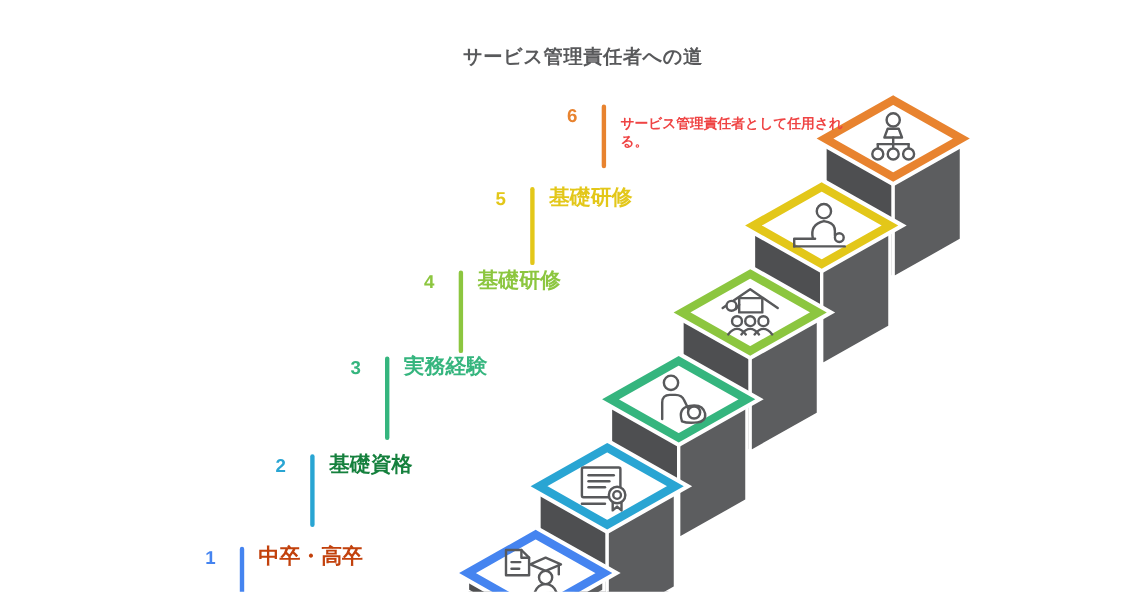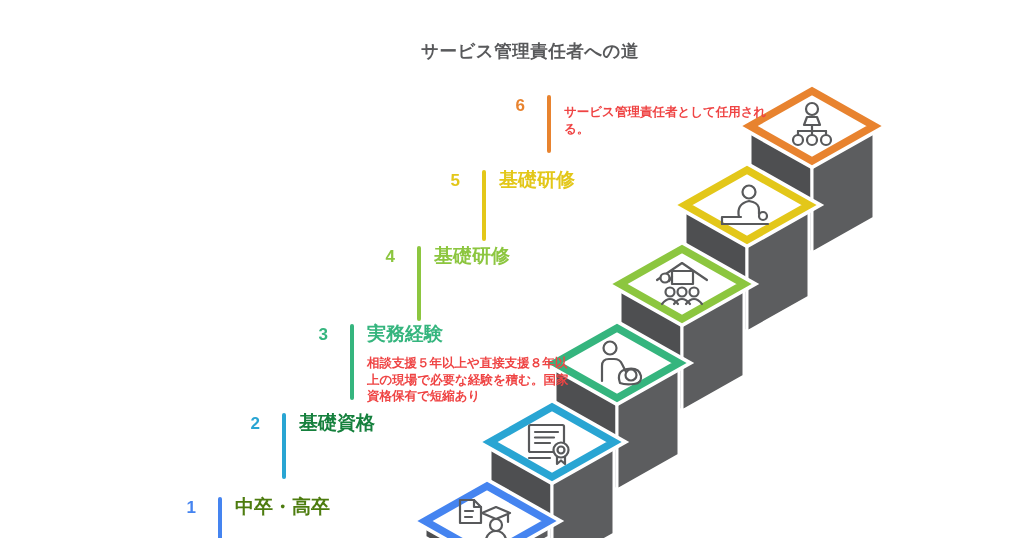--- a/index.html
+++ b/index.html
@@ -130,39 +130,38 @@
           <circle cx="9" cy="4" r="6" fill="#fff"></circle>
           <path d="M-2,22 Q0,10 9,10 Q18,10 20,22"></path>
         </g>
       </g>
     </svg>
 
   <div class="step-text step-text-1">
     <div class="num" style="color: rgb(69, 132, 240);">1</div>
     <div class="bar" style="background: rgb(69, 132, 240);"></div>
     <div class="txt">
-      <div class="ttl" style="color: #4d7c0f;">中卒・高卒</div>
+      <div class="ttl" style="color: #c2410c;">中卒・高卒</div>
 
     </div>
   </div>
 
   <div class="step-text step-text-2">
     <div class="num" style="color: rgb(41, 165, 211);">2</div>
     <div class="bar" style="background: rgb(41, 165, 211);"></div>
     <div class="txt">
       <div class="ttl" style="color: #15803d;">基礎資格</div>
     </div>
   </div>
 
   <div class="step-text step-text-3">
     <div class="num" style="color: rgb(53, 181, 126);">3</div>
     <div class="bar" style="background: rgb(53, 181, 126);"></div>
     <div class="txt">
       <div class="ttl" style="color: rgb(53, 181, 126);">実務経験</div>
-      <div class="dsc">相談支援５年以上や直接支援８年以上の現場で必要な経験を積む。国家資格保有で短縮あり</div>
     </div>
   </div>
 
   <div class="step-text step-text-4">
     <div class="num" style="color: rgb(140, 198, 63);">4</div>
     <div class="bar" style="background: rgb(140, 198, 63);"></div>
     <div class="txt">
       <div class="ttl" style="color: rgb(140, 198, 63);">基礎研修</div>
     </div>
   </div>

